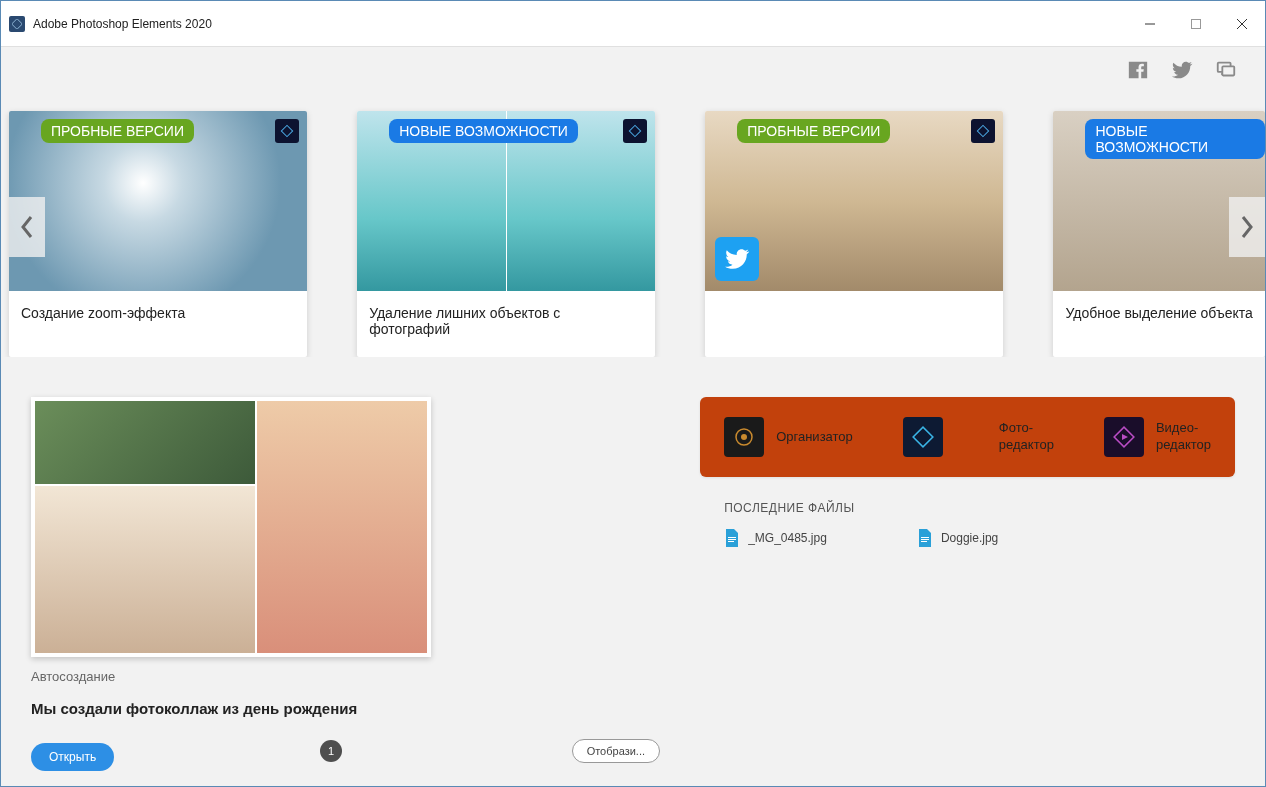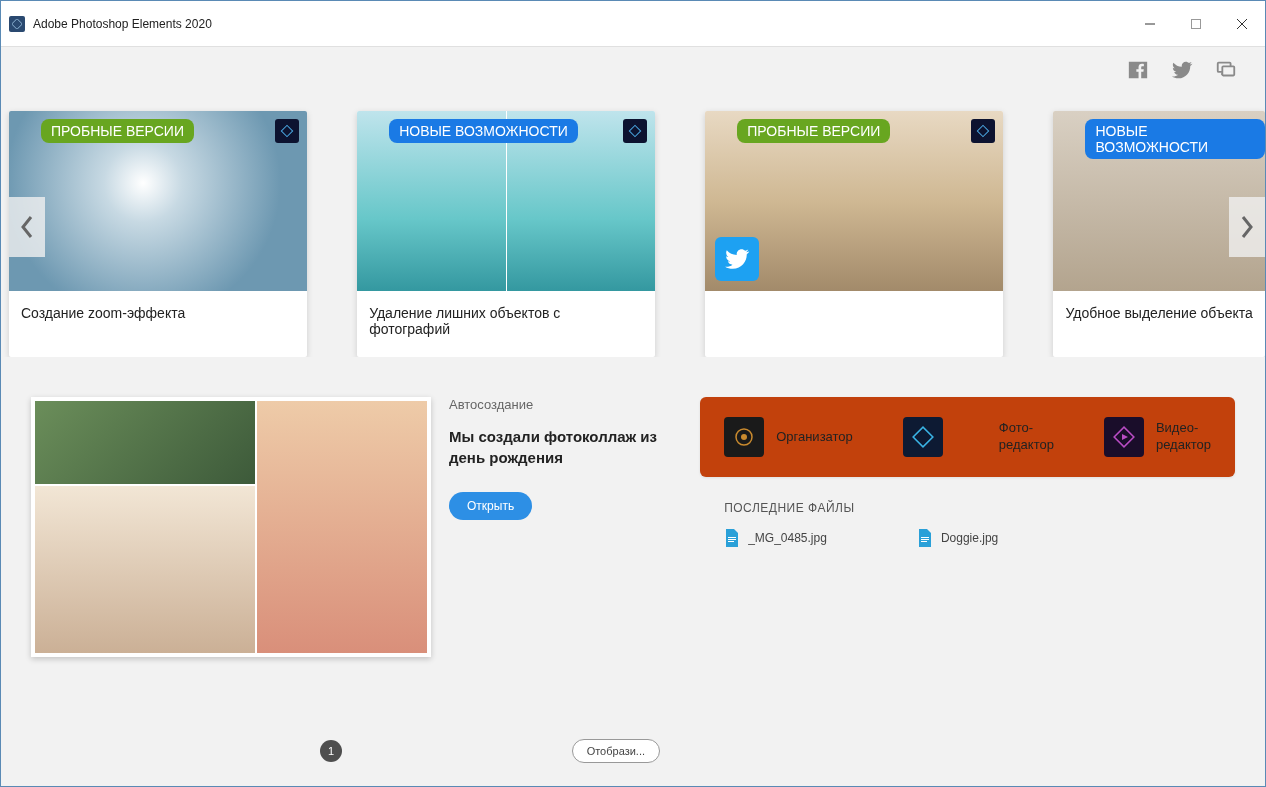--- a/index.html
+++ b/index.html
@@ -70,21 +70,21 @@
   .card .caption{ padding:14px 12px; font-size:14px; color:#222; }
   .nav-arrow{
     position:absolute; top:50%; transform:translateY(-50%);
     width:36px;height:60px; background:rgba(240,240,240,0.8);
     display:flex;align-items:center;justify-content:center;
     cursor:pointer; z-index:5; color:#666;
   }
   .nav-arrow.left{left:8px;}
   .nav-arrow.right{right:0;}
   .lower{display:flex; padding:40px 30px 0 30px; gap:40px;}
-  .auto-panel{display:flex; gap:18px; width:630px;}
+  .auto-panel{display:flex; gap:12px; width:630px;flex-direction:column;}
   .collage{
     width:400px;height:260px;background:#fff;box-shadow:0 2px 6px rgba(0,0,0,0.2);
     padding:4px;
     display:grid;grid-template-columns:1.3fr 1fr;grid-template-rows:1fr 2fr;gap:2px;
   }
   .collage .cimg{background:#888;}
   .collage .cimg:nth-child(3){grid-column:1;}
   .auto-text{flex:1;}
   .auto-text .subtitle{font-size:13px;color:#666;margin-bottom:14px;}
   .auto-text .headline{font-size:15px;font-weight:600;color:#222;line-height:1.4;margin-bottom:24px;}

